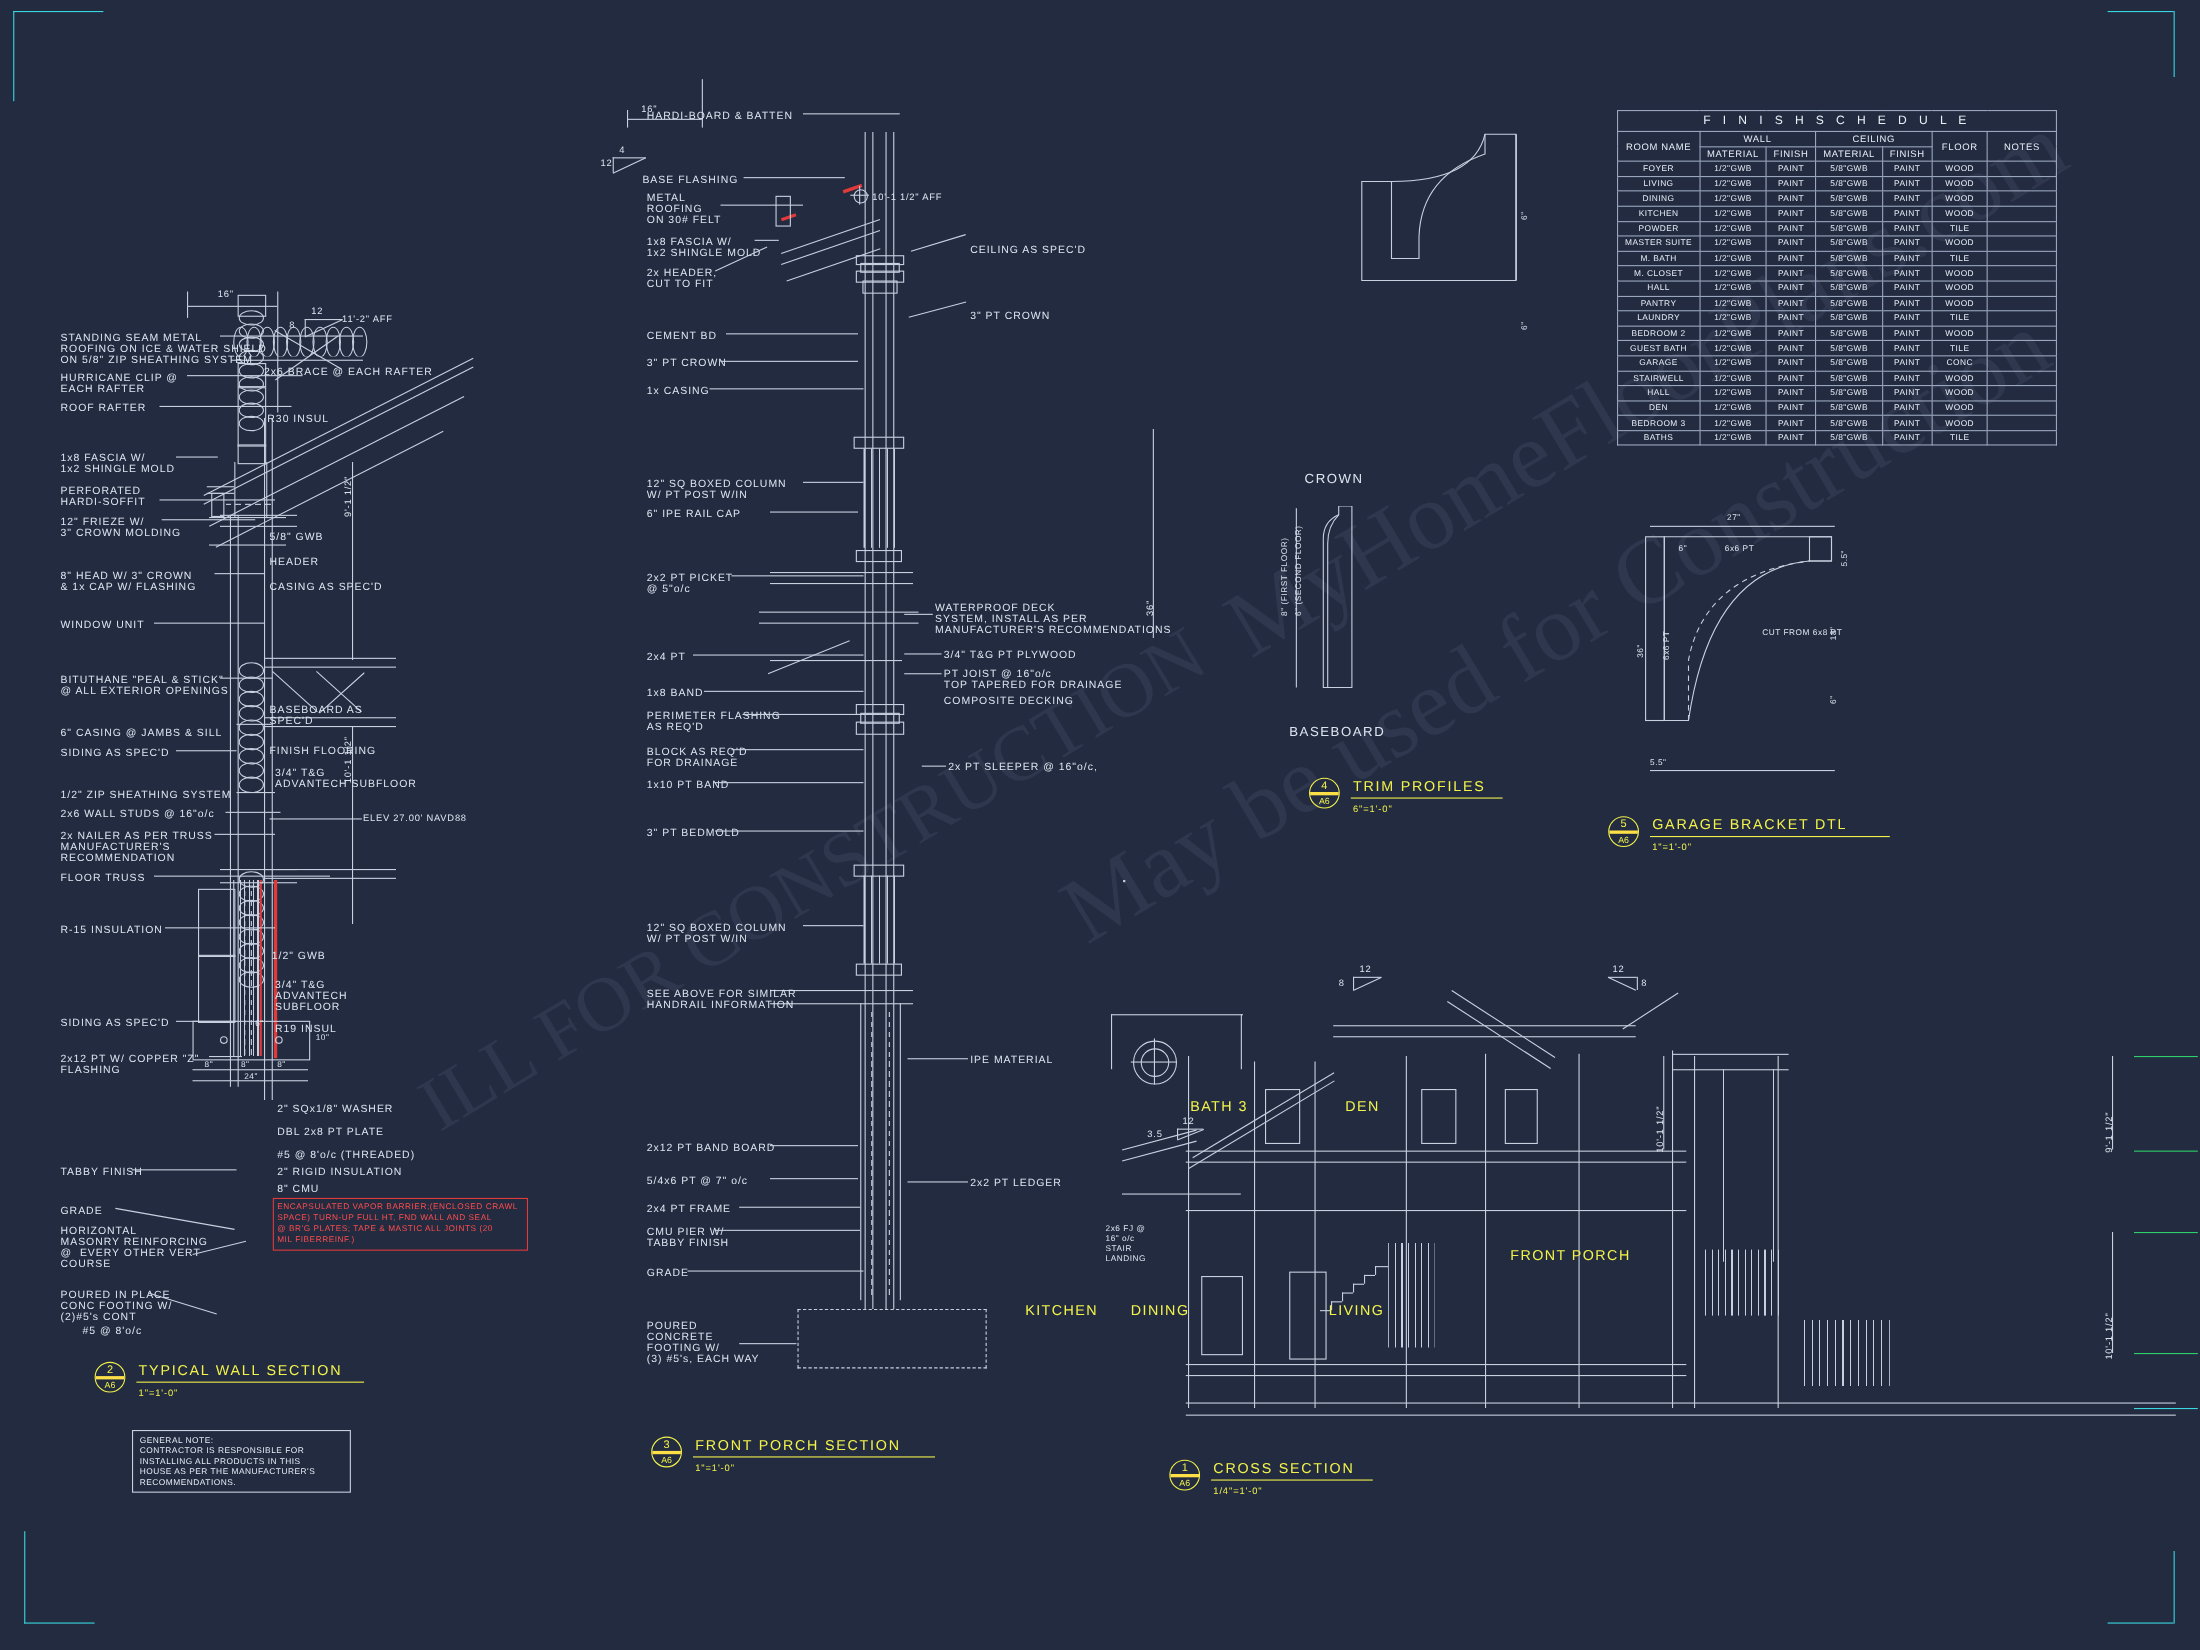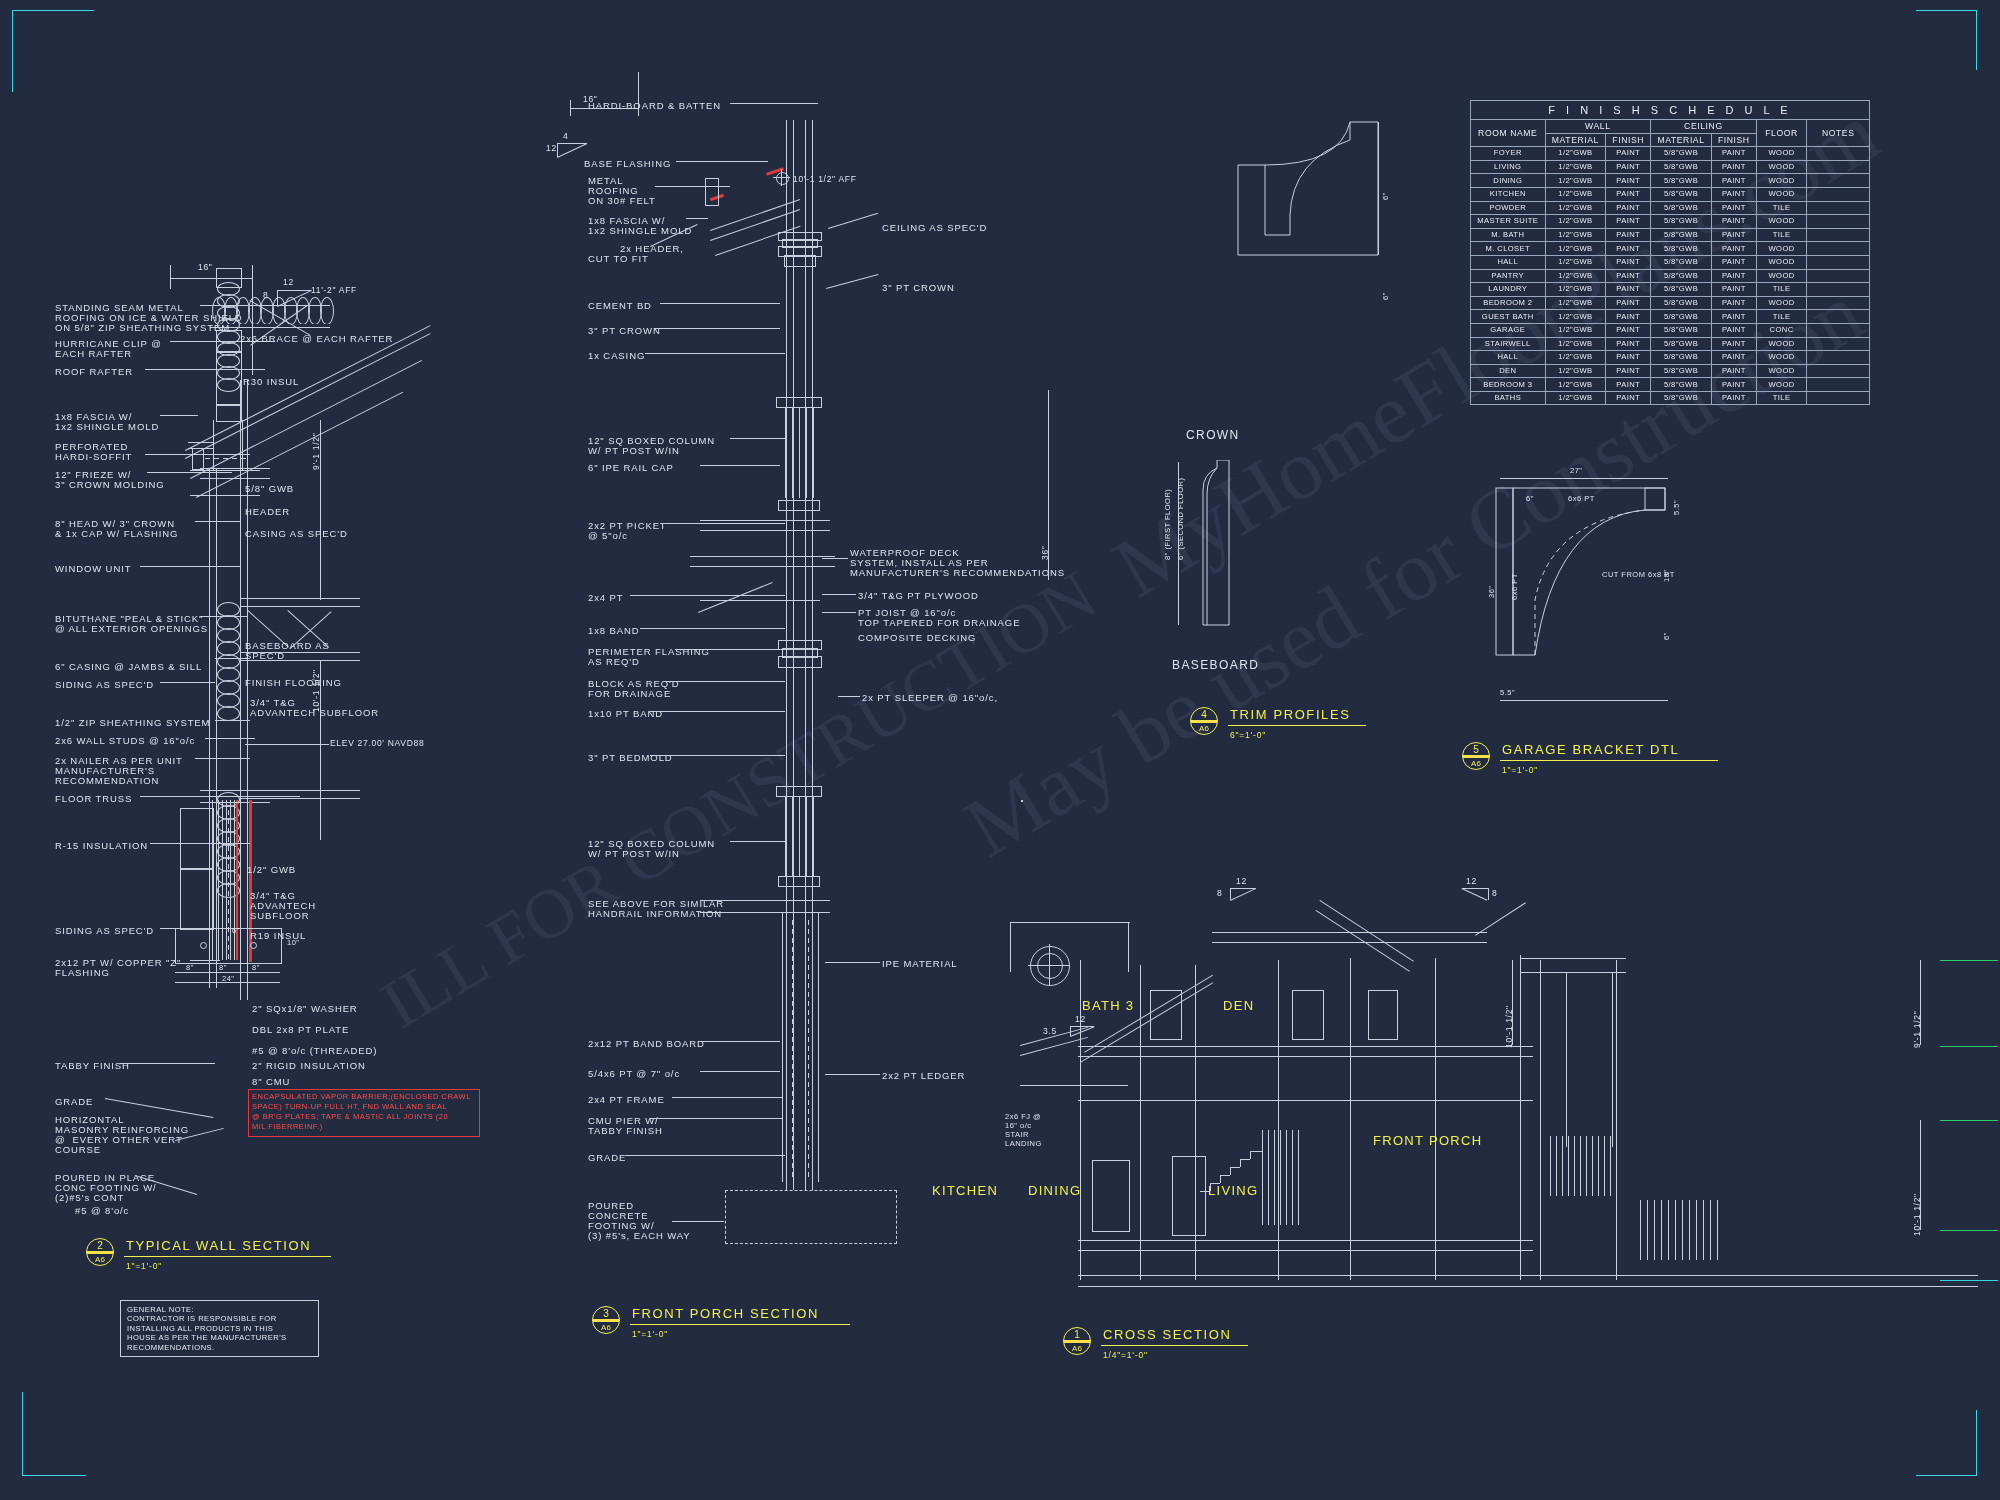--- a/index.html
+++ b/index.html
@@ -252,21 +252,21 @@
 
     <div class="txt" style="left:55px;top:679px;"><span>SIDING AS SPEC'D</span></div>
     <div class="ln" style="left:160px;top:682px;width:55px;"></div>
 
     <div class="txt" style="left:55px;top:717px;"><span>1/2" ZIP SHEATHING SYSTEM</span></div>
     <div class="ln" style="left:215px;top:720px;width:35px;"></div>
 
     <div class="txt" style="left:55px;top:735px;"><span>2x6 WALL STUDS @ 16"o/c</span></div>
     <div class="ln" style="left:205px;top:738px;width:50px;"></div>
 
-    <div class="txt" style="left:55px;top:755px;"><span>2x NAILER AS PER UNIT</span></div>
+    <div class="txt" style="left:55px;top:755px;"><span>2x NAILER AS PER TRUSS</span></div>
     <div class="txt" style="left:55px;top:765px;"><span>MANUFACTURER'S</span></div>
     <div class="txt" style="left:55px;top:775px;"><span>RECOMMENDATION</span></div>
     <div class="ln" style="left:195px;top:758px;width:55px;"></div>
 
     <div class="txt" style="left:55px;top:793px;"><span>FLOOR TRUSS</span></div>
     <div class="ln" style="left:140px;top:796px;width:160px;"></div>
 
     <div class="txt" style="left:55px;top:840px;"><span>R-15 INSULATION</span></div>
     <div class="ln" style="left:150px;top:843px;width:100px;"></div>
 
@@ -414,21 +414,21 @@
 
     <div class="txt" style="left:588px;top:175px;"><span>METAL</span></div>
     <div class="txt" style="left:588px;top:185px;"><span>ROOFING</span></div>
     <div class="txt" style="left:588px;top:195px;"><span>ON 30# FELT</span></div>
     <div class="ln" style="left:655px;top:186px;width:75px;"></div>
 
     <div class="txt" style="left:588px;top:215px;"><span>1x8 FASCIA W/</span></div>
     <div class="txt" style="left:588px;top:225px;"><span>1x2 SHINGLE MOLD</span></div>
     <div class="ln" style="left:686px;top:218px;width:22px;"></div>
 
-    <div class="txt" style="left:588px;top:243px;margin-left:32px;"><span>2x HEADER,</span></div>
+    <div class="txt" style="left:588px;top:243px;"><span>2x HEADER,</span></div>
     <div class="txt" style="left:588px;top:253px;"><span>CUT TO FIT</span></div>
     <div class="ln" style="left:650px;top:246px;width:52px;transform:rotate(-25deg);"></div>
 
     <div class="txt" style="left:588px;top:300px;"><span>CEMENT BD</span></div>
     <div class="ln" style="left:660px;top:303px;width:120px;"></div>
 
     <div class="txt" style="left:588px;top:325px;"><span>3" PT CROWN</span></div>
     <div class="ln" style="left:655px;top:328px;width:125px;"></div>
 
     <div class="txt" style="left:588px;top:350px;"><span>1x CASING</span></div>

